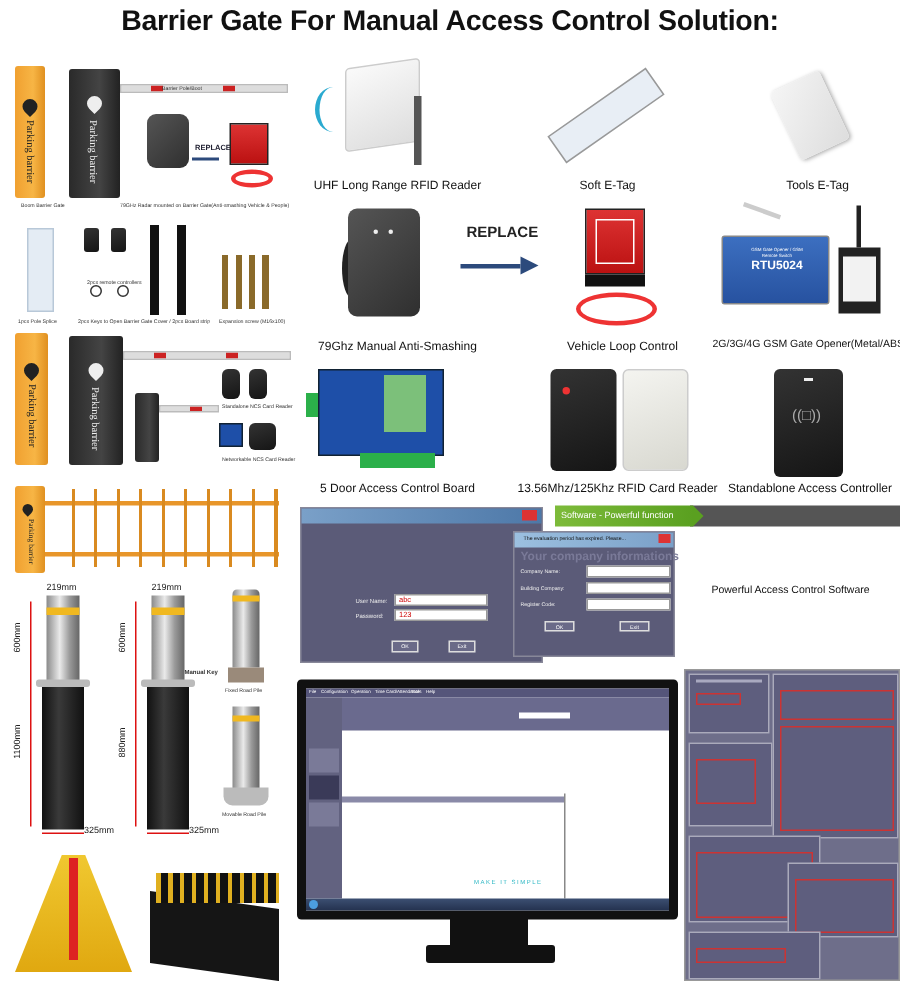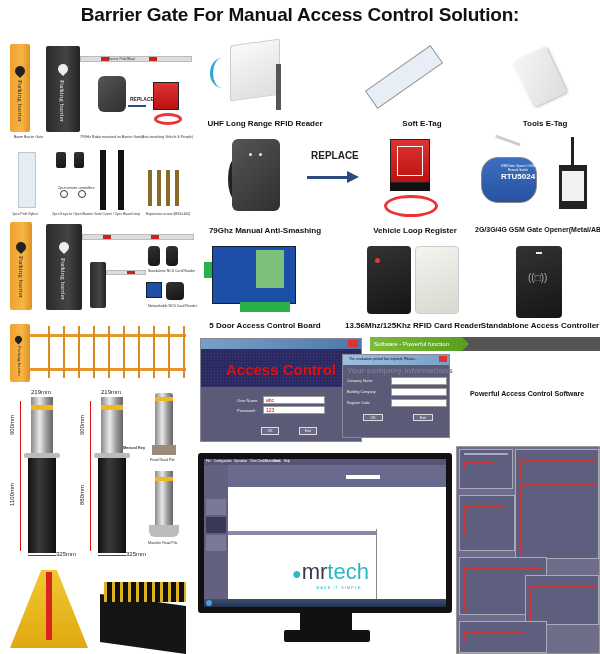--- a/index.html
+++ b/index.html
@@ -1,19 +1,19 @@
 <!DOCTYPE html>
 <html><head>
 <meta charset="utf-8">
 <style>
   * { box-sizing: border-box; margin: 0; padding: 0; }
   body { width: 600px; height: 654px; background: #ffffff; font-family: "Liberation Sans", sans-serif; position: relative; overflow: hidden; }
   .abs { position: absolute; }
   .title { left: 0; top: 4px; width: 600px; text-align: center; font-size: 19px; font-weight: bold; color: #111; letter-spacing: -0.2px; }
-  .cap { position: absolute; font-size: 8px; font-weight: bold; color: #111; text-align: center; white-space: nowrap; }
+  .cap { position: absolute; font-size: 8px; font-weight: normal; color: #111; text-align: center; white-space: nowrap; }
   .tiny { position: absolute; font-size: 3.5px; color: #333; text-align: center; white-space: nowrap; }
 
   
   .cab-orange { background: linear-gradient(90deg,#f0a030,#f7b545 60%,#e09020); border-radius: 2px; }
   .cab-black { background: linear-gradient(90deg,#2a2a2a,#444 60%,#222); border-radius: 2px; }
   .cab-text { position: absolute; writing-mode: vertical-rl; font-size: 7px; color: #222; font-family: "Liberation Serif", serif; }
   .cab-black .cab-text { color: #eee; }
   .pin { position: absolute; width: 10px; height: 10px; border-radius: 50% 50% 50% 0; transform: rotate(-45deg); background: #222; }
   .cab-black .pin { background: #eee; }
   .boom { background: repeating-linear-gradient(90deg,#ddd 0 20px,#c22 20px 28px,#ddd 28px 48px); height: 6px; border: 1px solid #bbb; }
@@ -184,21 +184,21 @@
 <div class="abs" style="left:104px;top:582px;width:82px;height:20px;background:repeating-linear-gradient(90deg,#e0b020 0 3px,#111 3px 8px);"></div>
 
 <div class="abs" style="left:200px;top:40px;width:130px;height:90px;">
   <div class="abs" style="left:10px;top:18px;width:24px;height:30px;border-left:3px solid #2aaad0;border-radius:50%;"></div>
   <div class="abs rfid-panel" style="left:30px;top:2px;width:50px;height:56px;transform:skewY(-8deg);"></div>
   <div class="abs" style="left:76px;top:24px;width:5px;height:46px;background:#555;"></div>
   <div class="cap" style="left:0;top:79px;width:130px;">UHF Long Range RFID Reader</div>
 </div>
 <div class="abs" style="left:350px;top:40px;width:110px;height:90px;">
   <div class="abs etag" style="left:14px;top:26px;width:80px;height:22px;"></div>
-  <div class="cap" style="left:17px;top:79px;width:110px;">Soft E-Tag</div>
+  <div class="cap" style="left:0;top:79px;width:110px;">Soft E-Tag</div>
 </div>
 <div class="abs" style="left:490px;top:40px;width:110px;height:90px;">
   <div class="abs hardtag" style="left:32px;top:12px;width:36px;height:50px;"></div>
   <div class="cap" style="left:0;top:79px;width:110px;">Tools E-Tag</div>
 </div>
 
 <div class="abs" style="left:200px;top:135px;width:130px;height:100px;">
   <div class="abs" style="left:28px;top:24px;width:14px;height:40px;background:#222;border-radius:50%;"></div>
   <div class="abs radar" style="left:32px;top:4px;width:48px;height:72px;">
     <div class="radar-dot" style="left:17px;top:14px;"></div>
@@ -210,25 +210,25 @@
   <div class="abs" style="left:6px;top:0;font-size:10px;font-weight:bold;color:#222;">REPLACE</div>
   <div class="abs arrow-line" style="left:2px;top:26px;width:40px;"></div>
   <div class="abs arrow-head" style="left:42px;top:21px;"></div>
 </div>
 <div class="abs" style="left:360px;top:135px;width:110px;height:100px;">
   <div class="abs loop-box" style="left:30px;top:4px;width:40px;height:44px;">
     <div class="abs" style="left:6px;top:6px;width:26px;height:30px;border:1px solid #fff;"></div>
   </div>
   <div class="abs" style="left:30px;top:48px;width:40px;height:8px;background:#111;"></div>
   <div class="abs loop-coil" style="left:24px;top:60px;width:54px;height:22px;"></div>
-  <div class="cap" style="left:0;top:91px;width:110px;">Vehicle Loop Register</div>
+  <div class="cap" style="left:0;top:91px;width:110px;">Vehicle Loop Control</div>
 </div>
 <div class="abs" style="left:475px;top:135px;width:125px;height:100px;">
   <div class="abs" style="left:20px;top:4px;width:26px;height:3px;background:#ccc;transform:rotate(20deg);"></div>
-  <div class="abs gsm" style="left:6px;top:22px;width:56px;height:46px;border-radius:17px;">
+  <div class="abs gsm" style="left:6px;top:22px;width:72px;height:46px;">
     <div class="abs" style="left:14px;top:6px;font-size:3px;color:#fff;width:44px;text-align:center;">GSM Gate Opener / GSM Remote Switch</div>
     <div class="abs" style="left:14px;top:14px;font-size:8px;color:#fff;font-weight:bold;width:44px;text-align:center;">RTU5024</div>
   </div>
   <div class="abs" style="left:96px;top:2px;width:3px;height:28px;background:#222;"></div>
   <div class="abs" style="left:84px;top:30px;width:28px;height:44px;background:#222;"></div>
   <div class="abs" style="left:87px;top:36px;width:22px;height:30px;background:#f2f2f2;"></div>
   <div class="cap" style="left:0;top:91px;width:125px;font-size:7px;">2G/3G/4G GSM Gate Opener(Metal/ABS)</div>
 </div>
 
 <div class="abs" style="left:200px;top:240px;width:130px;height:95px;">
@@ -253,23 +253,20 @@
   <div class="cap" style="left:0;top:81px;width:120px;">Standablone Access Controller</div>
 </div>
 
 <div class="abs" style="left:460px;top:337px;width:140px;height:14px;background:#555;"></div>
 <div class="abs sw-green" style="left:370px;top:337px;width:92px;height:14px;">Software - Powerful function</div>
 <div class="abs" style="left:462px;top:337px;width:0;height:0;border-top:7px solid transparent;border-bottom:7px solid transparent;border-left:7px solid #5aa020;"></div>
 
 <div class="abs win" style="left:200px;top:338px;width:162px;height:104px;">
   <div class="win-titlebar">
     <div class="abs" style="right:3px;top:1px;width:10px;height:7px;background:#d33;"></div>
-  </div>
-  <div class="abs win-banner" style="left:0;top:10px;width:160px;height:38px;">
-    <div class="ac-title" style="margin-top:12px;">Access Control</div>
   </div>
   <div class="abs field-label" style="left:36px;top:59px;">User Name:</div>
   <div class="abs field" style="left:62px;top:57px;width:62px;height:8px;">abc</div>
   <div class="abs field-label" style="left:36px;top:69px;">Password:</div>
   <div class="abs field" style="left:62px;top:67px;width:62px;height:8px;">123</div>
   <div class="abs winbtn" style="left:60px;top:88px;width:18px;height:8px;">OK</div>
   <div class="abs winbtn" style="left:98px;top:88px;width:18px;height:8px;">Exit</div>
 </div>
 
 <div class="abs win" style="left:342px;top:354px;width:108px;height:84px;">
@@ -302,23 +299,20 @@
     </div>
     <div class="abs sw-menubar" style="left:24px;top:6px;width:218px;height:22px;background:#6a6a8e;"></div>
     <div class="abs" style="left:142px;top:16px;width:34px;height:4px;background:#fff;"></div>
     <div class="abs sw-sidebar" style="left:0;top:6px;width:24px;height:134px;">
       <div class="abs" style="left:2px;top:34px;width:20px;height:16px;background:#7a7a98;"></div>
       <div class="abs" style="left:2px;top:52px;width:20px;height:16px;background:#3a3a58;"></div>
       <div class="abs" style="left:2px;top:70px;width:20px;height:16px;background:#7a7a98;"></div>
     </div>
     <div class="abs" style="left:24px;top:72px;width:148px;height:4px;background:#8a8aa8;"></div>
     <div class="abs" style="left:172px;top:70px;width:1px;height:70px;background:#888;"></div>
-    <div class="abs mr-logo" style="left:88px;top:100px;">
-      <span style="color:#2cb7c4;font-size:16px;">●</span><span>mr</span><span class="tech">tech</span>
-    </div>
     <div class="abs" style="left:112px;top:126px;font-size:4px;color:#2cb7c4;letter-spacing:1px;">MAKE IT SIMPLE</div>
     <div class="abs taskbar" style="left:0;top:140px;width:242px;height:8px;">
       <div class="abs" style="left:2px;top:1px;width:6px;height:6px;border-radius:50%;background:#4c9ee0;"></div>
     </div>
   </div>
 </div>
 <div class="abs monitor-neck" style="left:300px;top:612px;width:52px;height:22px;"></div>
 <div class="abs monitor-neck" style="left:284px;top:630px;width:86px;height:12px;border-radius:2px;"></div>
 
 <div class="abs collage" style="left:456px;top:446px;width:144px;height:208px;">

